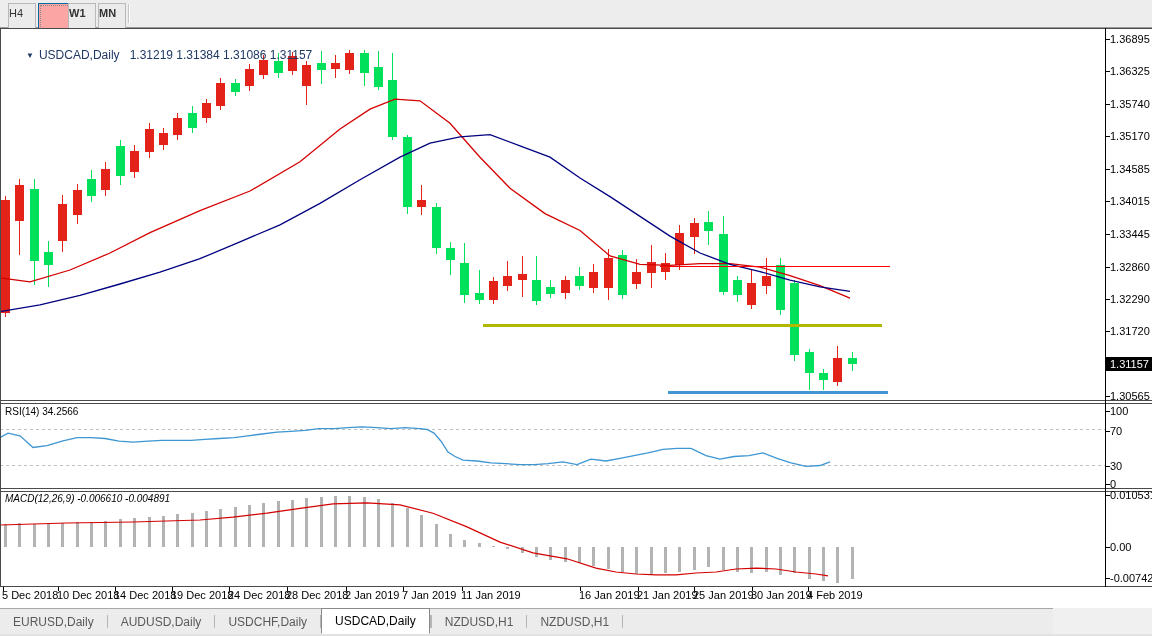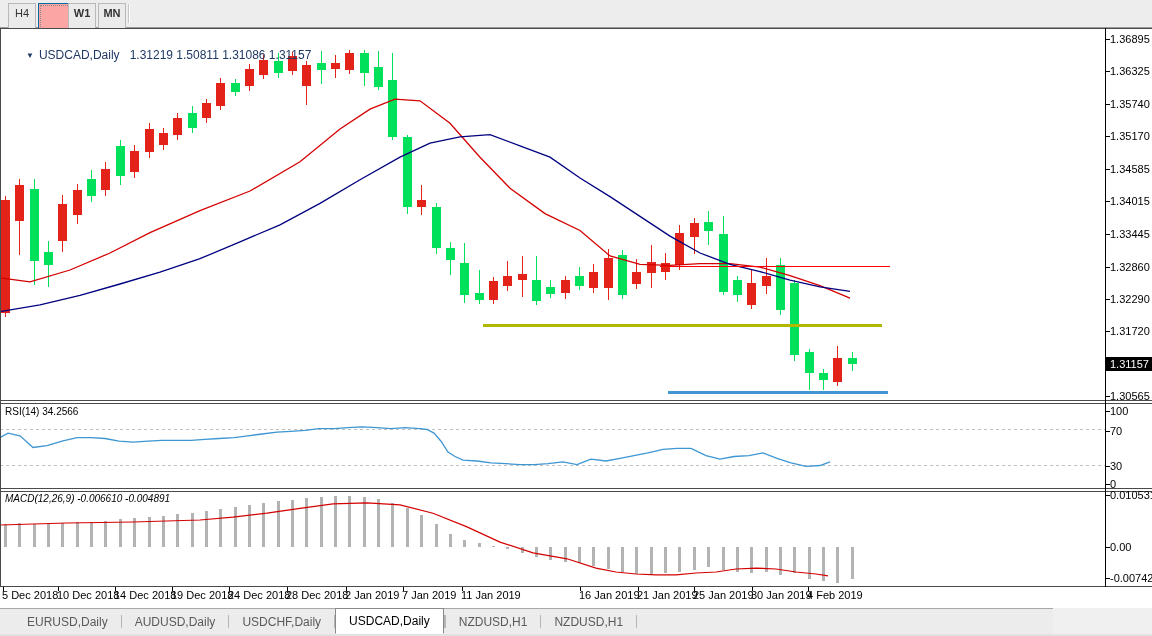--- a/index.html
+++ b/index.html
@@ -3,40 +3,40 @@
 <meta charset="utf-8">
 <style>
   html,body{margin:0;padding:0;}
   body{width:1152px;height:636px;overflow:hidden;background:#f0f0f0;
        font-family:"Liberation Sans",sans-serif;}
   #app{position:relative;width:1152px;height:636px;background:#f0f0f0;}
 
   
   #toolbar{position:absolute;left:0;top:0;width:1152px;height:28px;
            background:#ededed;border-bottom:1px solid #9a9a9a;box-sizing:border-box;}
-  .tf-btn{position:absolute;top:3px;width:28px;height:36px;line-height:19px;text-align:center;
+  .tf-btn{position:absolute;top:3px;width:28px;height:36px;line-height:19px;text-align:left;
           font-size:11px;color:#333;background:#ebebeb;border:1px solid #b9b9b9;border-radius:0;
           box-sizing:border-box;cursor:default;}
   .tf-btn.active{background:#fca5a5;border:1px solid #0369a1;outline:1px dotted #8a8a8a;outline-offset:-3px;color:#000;padding-left:32px;}
   .tf-sep{position:absolute;top:4px;left:128px;width:1px;height:19px;background:#c6c6c6;border-right:1px solid #fff;}
 
   
   #chart-window{position:absolute;left:0;top:28px;width:1152px;height:580px;background:#ffffff;padding-left:36px;}
   #chart-svg{position:absolute;left:0;top:0;}
 
   .overlay{position:absolute;font-size:10px;color:#000;white-space:pre;}
   #chart-title{left:6px;top:6px;font-size:12px;color:#1f3864;}
   #chart-title .arrow{font-size:8px;color:#1f3864;margin-right:5px;vertical-align:1px;}
   #chart-title .sym{margin-right:10px;}
   #rsi-label{left:5px;top:378px;}
   #macd-label{left:5px;top:465px;font-style:italic;}
 
   
   #tabbar{position:absolute;left:0;top:608px;width:1053px;height:26px;background:#ececec;
-          border-top:1px solid #a8a8a8;box-sizing:border-box;display:flex;align-items:stretch;padding-left:14px;}
+          border-top:1px solid #a8a8a8;box-sizing:border-box;display:flex;align-items:stretch;}
   .tab{font-size:12px;color:#5a5a5a;padding:0 13px;display:flex;align-items:center;cursor:default;white-space:nowrap;}
   .tab.active{background:#ffffff;color:#000;border:1px solid #8a8a8a;border-bottom:1px solid #ffffff;
               margin-top:-1px;z-index:2;}
   .tab-sep{width:1px;background:#b5b5b5;margin:6px 0;}
   #bottom-strip{position:absolute;left:0;top:634px;width:1152px;height:2px;background:#e2e2e2;}
 </style>
 </head>
 <body>
 
 <div id="app">
@@ -310,21 +310,21 @@
         <text x="637" y="599" font-size="11" font-family="&quot;Liberation Sans&quot;,sans-serif" fill="#000000">21 Jan 2019</text>
         <line x1="694.5" y1="586.5" x2="694.5" y2="591" stroke="#000" stroke-width="1" shape-rendering="crispEdges"></line>
         <text x="693" y="599" font-size="11" font-family="&quot;Liberation Sans&quot;,sans-serif" fill="#000000">25 Jan 2019</text>
         <line x1="752.5" y1="586.5" x2="752.5" y2="591" stroke="#000" stroke-width="1" shape-rendering="crispEdges"></line>
         <text x="751" y="599" font-size="11" font-family="&quot;Liberation Sans&quot;,sans-serif" fill="#000000">30 Jan 2019</text>
         <line x1="808.5" y1="586.5" x2="808.5" y2="591" stroke="#000" stroke-width="1" shape-rendering="crispEdges"></line>
         <text x="807" y="599" font-size="11" font-family="&quot;Liberation Sans&quot;,sans-serif" fill="#000000">4 Feb 2019</text>
       </svg>
 
     <div class="overlay" id="chart-title">
-      <span class="arrow">▼</span><span class="sym">USDCAD,Daily</span><span>1.31219 1.50811 1.31086 1.31157</span>
+      <span class="arrow">▼</span><span class="sym">USDCAD,Daily</span><span>1.31219 1.31384 1.31086 1.31157</span>
     </div>
     <div class="overlay" id="rsi-label">RSI(14) 34.2566</div>
     <div class="overlay" id="macd-label">MACD(12,26,9) -0.006610 -0.004891</div>
   </div>
 
   <div id="tabbar">
       <div class="tab">EURUSD,Daily</div>
       <div class="tab-sep"></div>
       <div class="tab">AUDUSD,Daily</div>
       <div class="tab-sep"></div>

